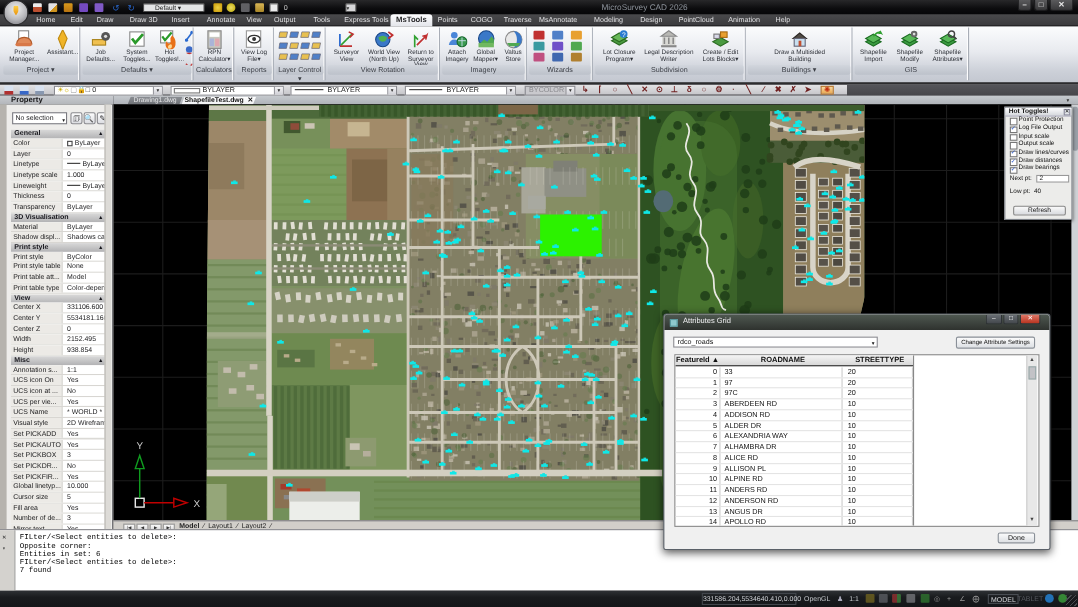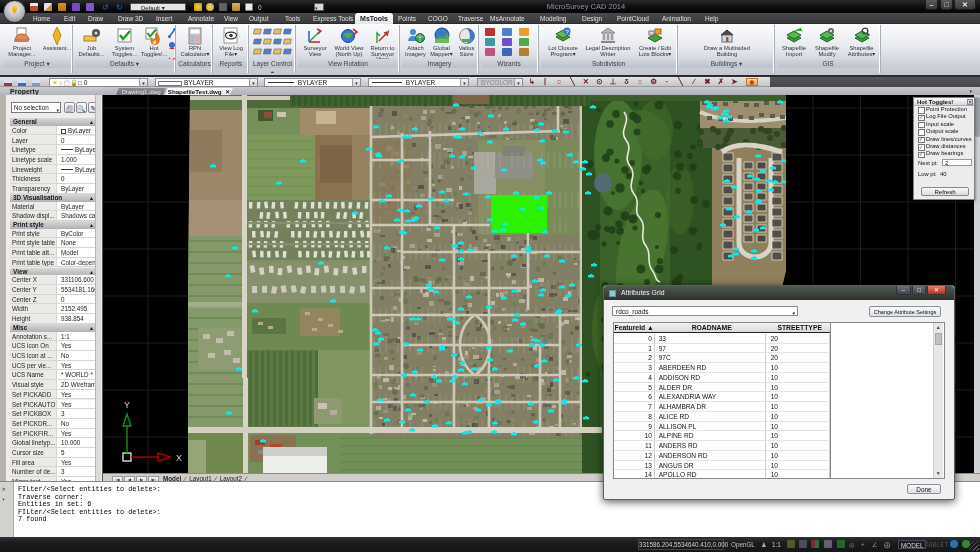--- a/index.html
+++ b/index.html
@@ -174,21 +174,21 @@
   text-align:center; line-height:10px; color:#cdd0d4; }
 .sit { position:absolute; top:2px; height:11px; line-height:11px; }
 .sico { position:absolute; top:3px; width:8px; height:8px; border-radius:1px; opacity:0.85; }
 #grip { position:absolute; right:1px; bottom:1px; width:10px; height:10px;
   background:repeating-linear-gradient(135deg, #4a4d52 0 1px, transparent 1px 3px); }
 </style></head>
 <body>
 <div id="app">
 
   <div id="title">
-    <div class="t">MicroSurvey CAD 2014</div>
+    <div class="t">MicroSurvey CAD 2026</div>
     <div class="winbtn" style="left:925px; width:13px;">–</div>
     <div class="winbtn" style="left:940px; width:13px;">□</div>
     <div class="winbtn" style="left:954px; width:22px;">✕</div>
   </div>
   <div id="appbtn"></div>
   <div id="qat">
     <div class="qi" style="left:4px; background:linear-gradient(#fff 40%,#cc5533 40%)"></div>
     <div class="qi" style="left:18px; background:linear-gradient(135deg,#f4f4f6 55%,#e0a020 55%)"></div>
     <div class="qi" style="left:32px; background:linear-gradient(#e8a31c,#c87d10)"></div>
     <div class="qi" style="left:46px; background:#7d4fd0"></div>
@@ -2473,21 +2473,21 @@
     <div class="lbtn" style="left:45px;">▶|</div>
     <div id="ltabs"><b>Model</b> &nbsp;∕&nbsp; Layout1 &nbsp;∕&nbsp; Layout2 &nbsp;∕</div>
   </div>
 
   <div id="cmd">
     <div id="cmdgut">
         <div class="x">✕</div>
         <div class="a">▾</div>
       </div>
     <div class="cline" style="top:3px;">FILter/&lt;Select entities to delete&gt;:</div>
-    <div class="cline" style="top:10.5px;">Traverse corner:</div>
+    <div class="cline" style="top:10.5px;">Opposite corner:</div>
     <div class="cline" style="top:18px;">Entities in set: 6</div>
     <div class="cline" style="top:25.5px;">FILter/&lt;Select entities to delete&gt;:</div>
     <div class="cline" style="top:33px;">7 found</div>
   </div>
 
   <div id="dlg">
     <div class="tb">
       <div class="ic"></div>
         <div class="tt">Attributes Grid</div>
       <div class="dbt" style="left:292px; width:15px;">–</div>

